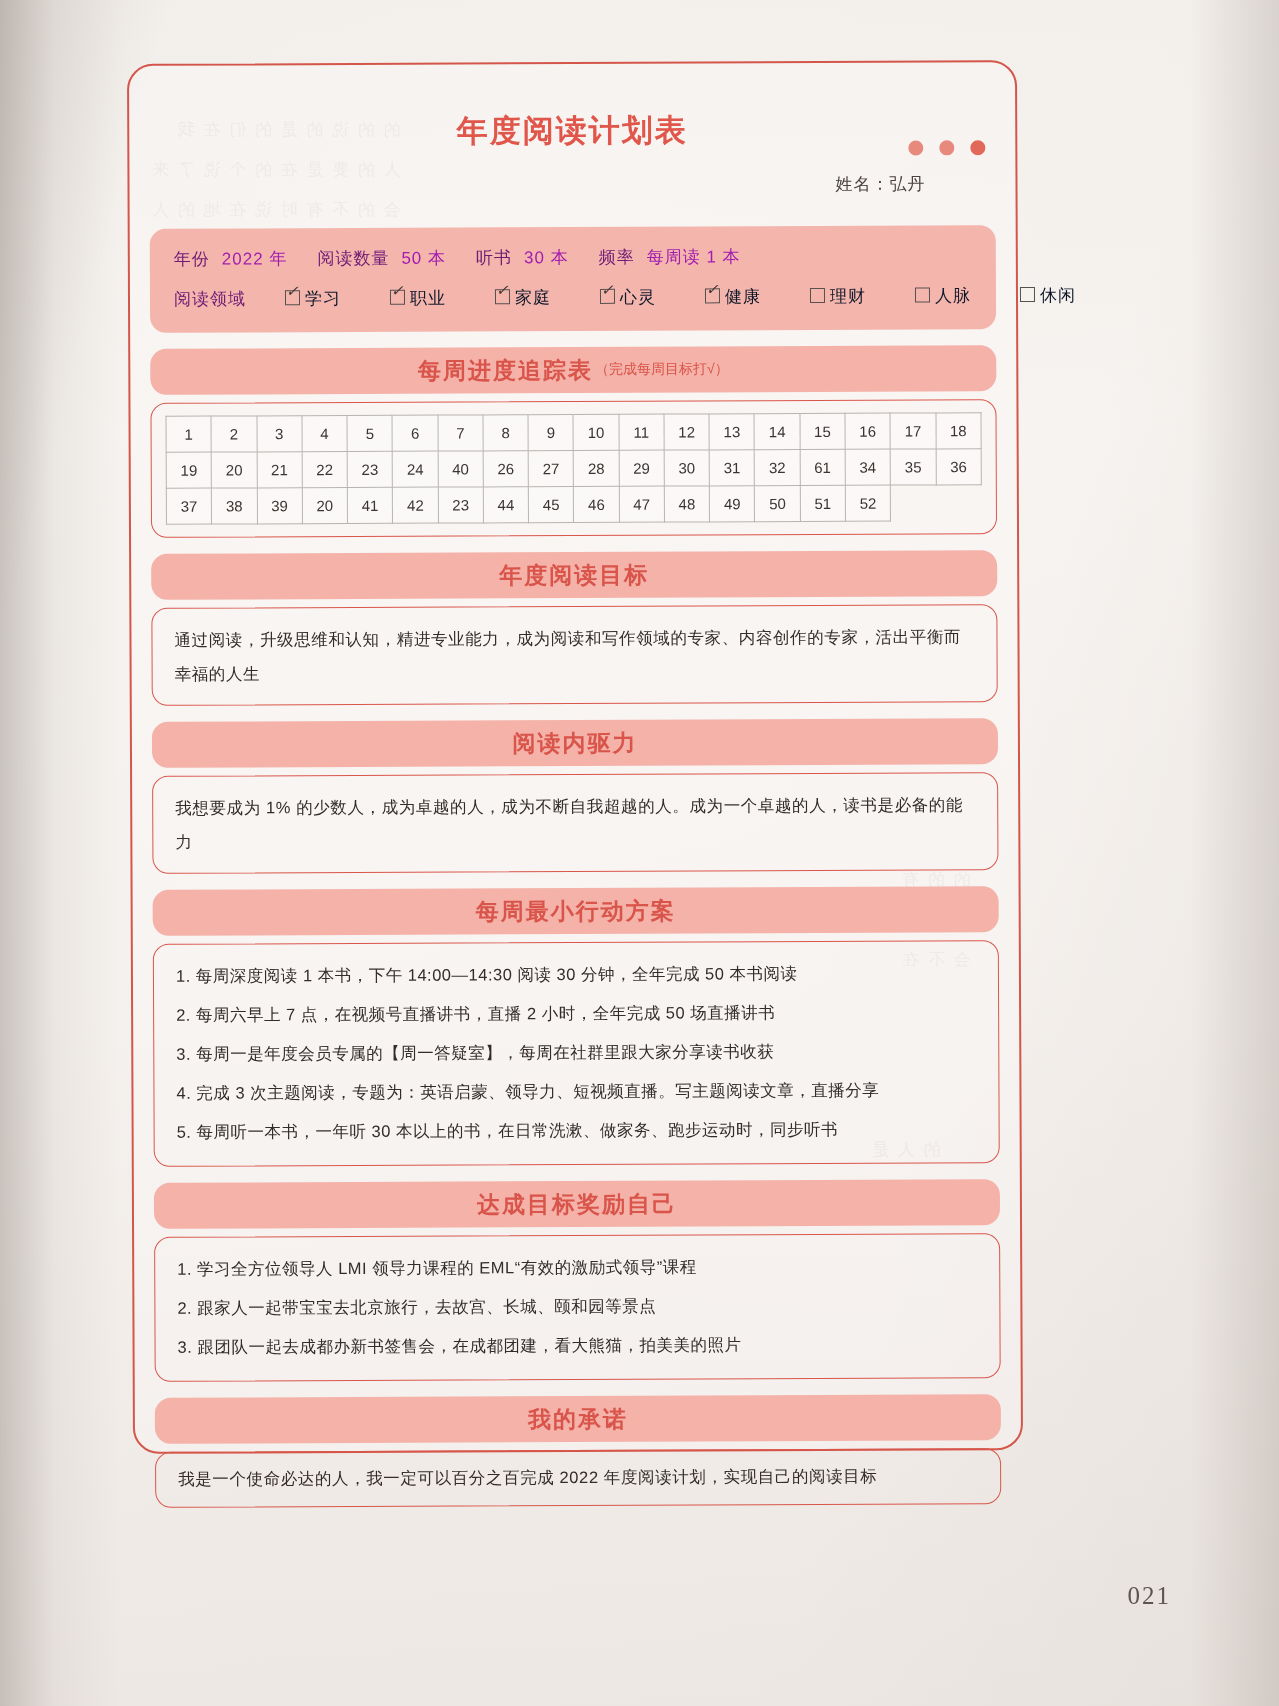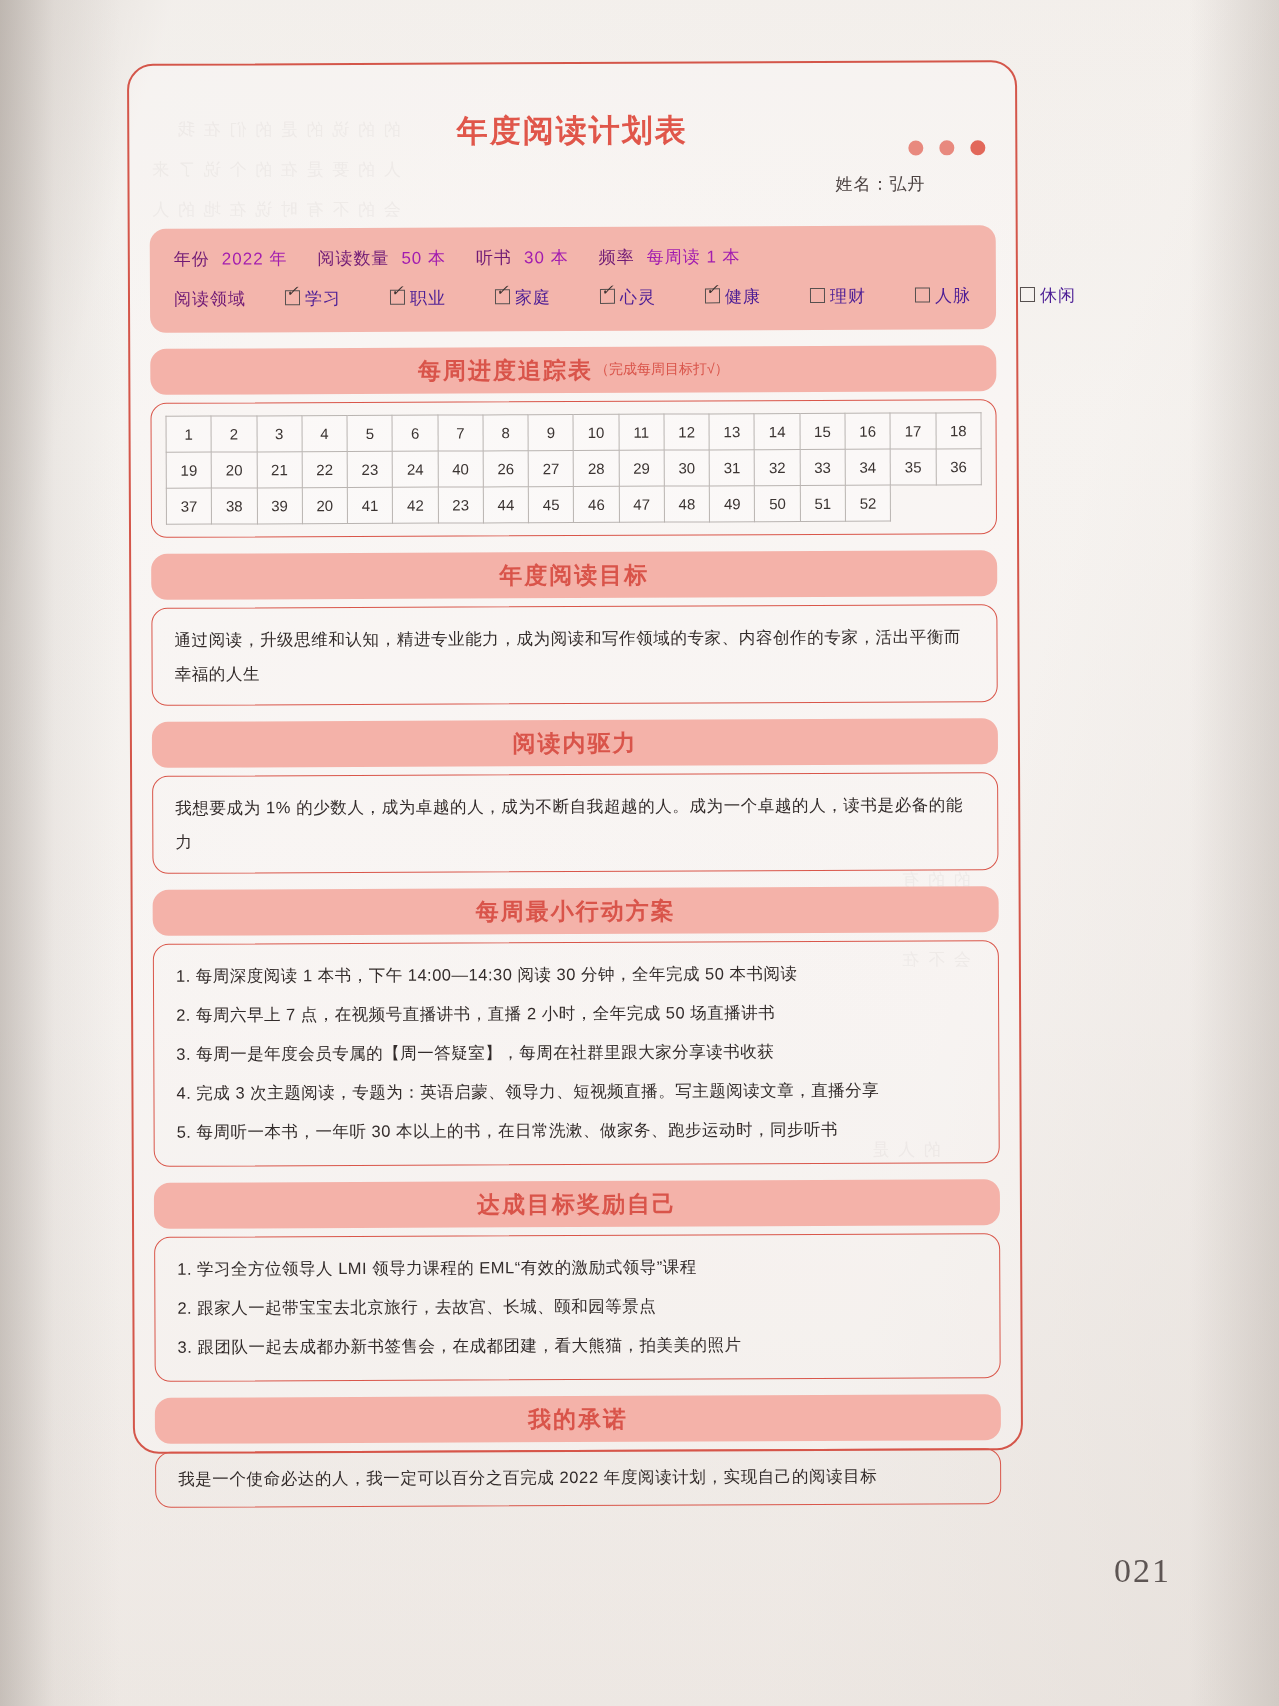--- a/index.html
+++ b/index.html
@@ -120,21 +120,21 @@
     margin-right: 12px;
   }
   .val {
     color: #a21caf;
     margin-right: 30px;
     letter-spacing: 1px;
   }
   .chk {
     margin-right: 22px;
     letter-spacing: 1px;
-    color: #4c1d95;
+    color: #0f172a;
     padding-left: 27px;
   }
   .box {
     display: inline-block;
     position: relative;
     width: 13px; height: 13px;
     border: 1.4px solid #56504f;
     margin-right: 5px;
     vertical-align: -1px;
   }
@@ -224,22 +224,22 @@
     border-radius: 16px;
     padding: 16px 22px;
     font-size: 16.5px;
     color: #332c2b;
     letter-spacing: 0.6px;
   }
 
   .page-number {
     position: absolute;
     right: 108px;
-    bottom: 116px;
-    font-size: 34px;
+    bottom: 96px;
+    font-size: 25px;
     color: #5d5553;
     letter-spacing: 2px;
     font-family: "Liberation Serif", serif;
   }
 </style>
 </head>
 <body>
 
 <div class="page">
   <div class="ghost" style="left:150px; top:110px;">的 的 说 的 是 的 们 在 我
@@ -322,21 +322,21 @@
             <td>23</td>
             <td>24</td>
             <td>40</td>
             <td>26</td>
             <td>27</td>
             <td>28</td>
             <td>29</td>
             <td>30</td>
             <td>31</td>
             <td>32</td>
-            <td>33</td>
+            <td>61</td>
             <td>34</td>
             <td>35</td>
             <td>36</td>
           </tr>
           <tr>
             <td>37</td>
             <td>38</td>
             <td>39</td>
             <td>20</td>
             <td>41</td>

